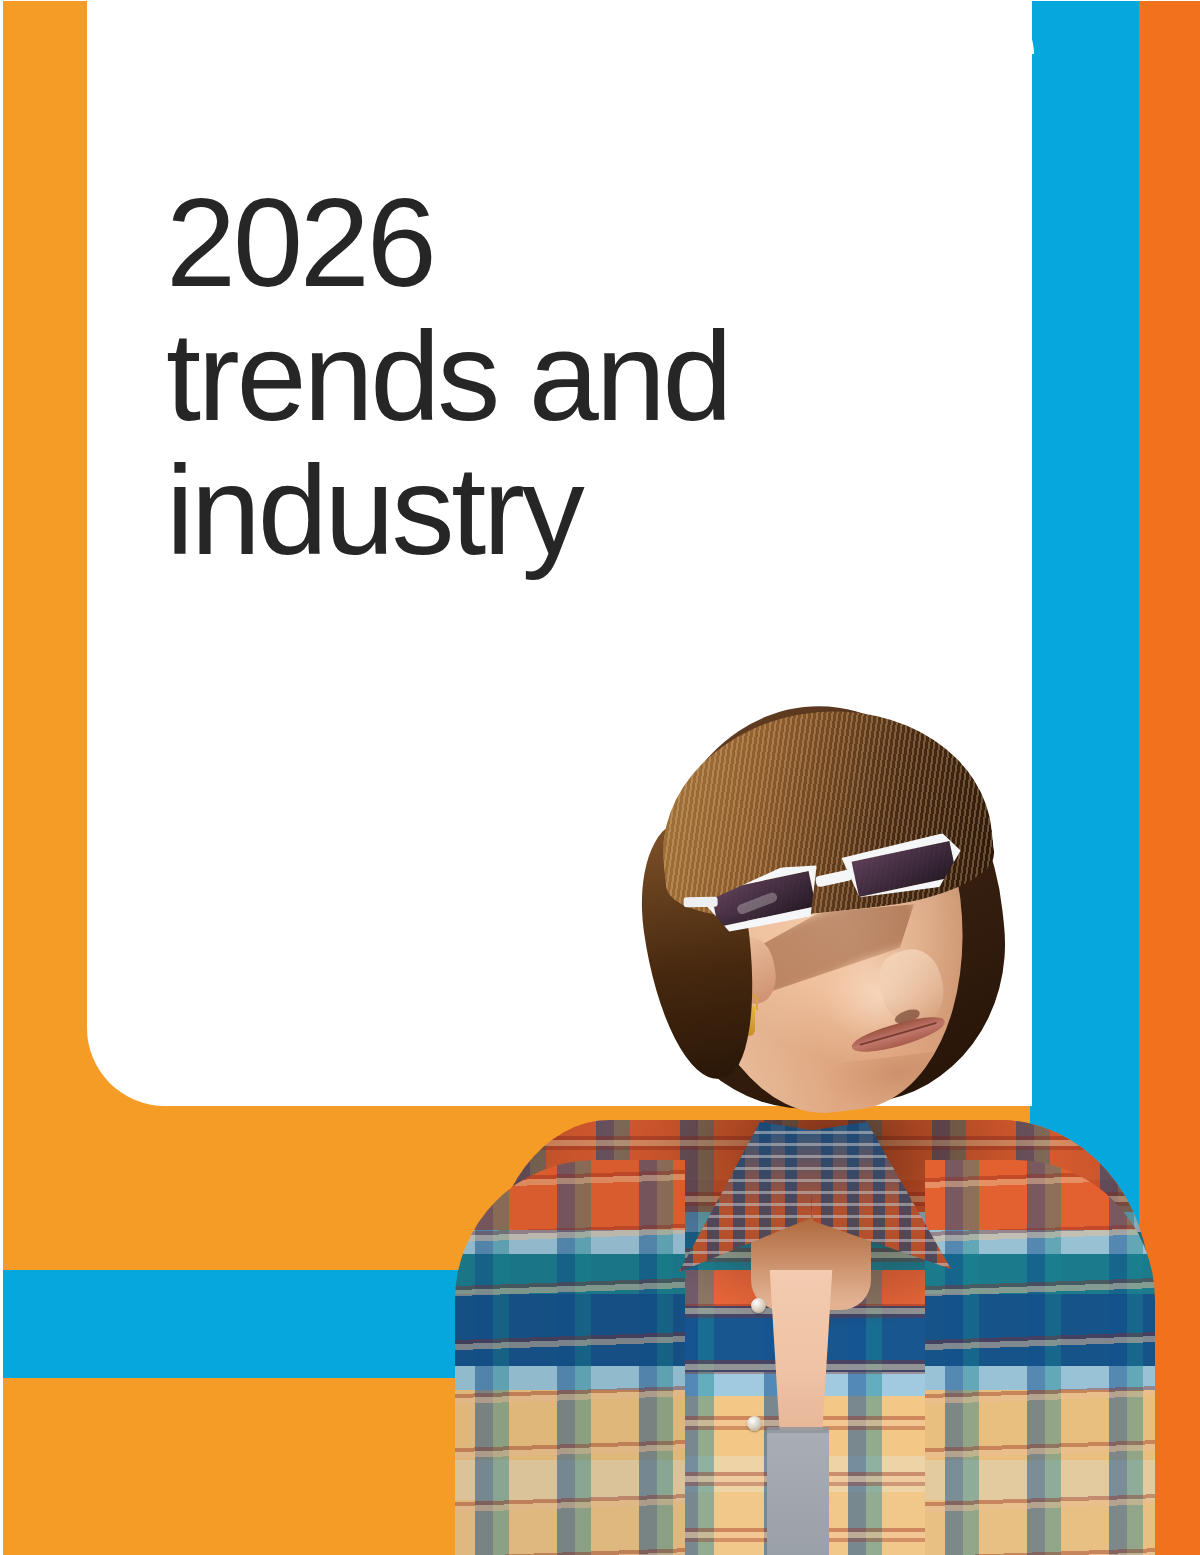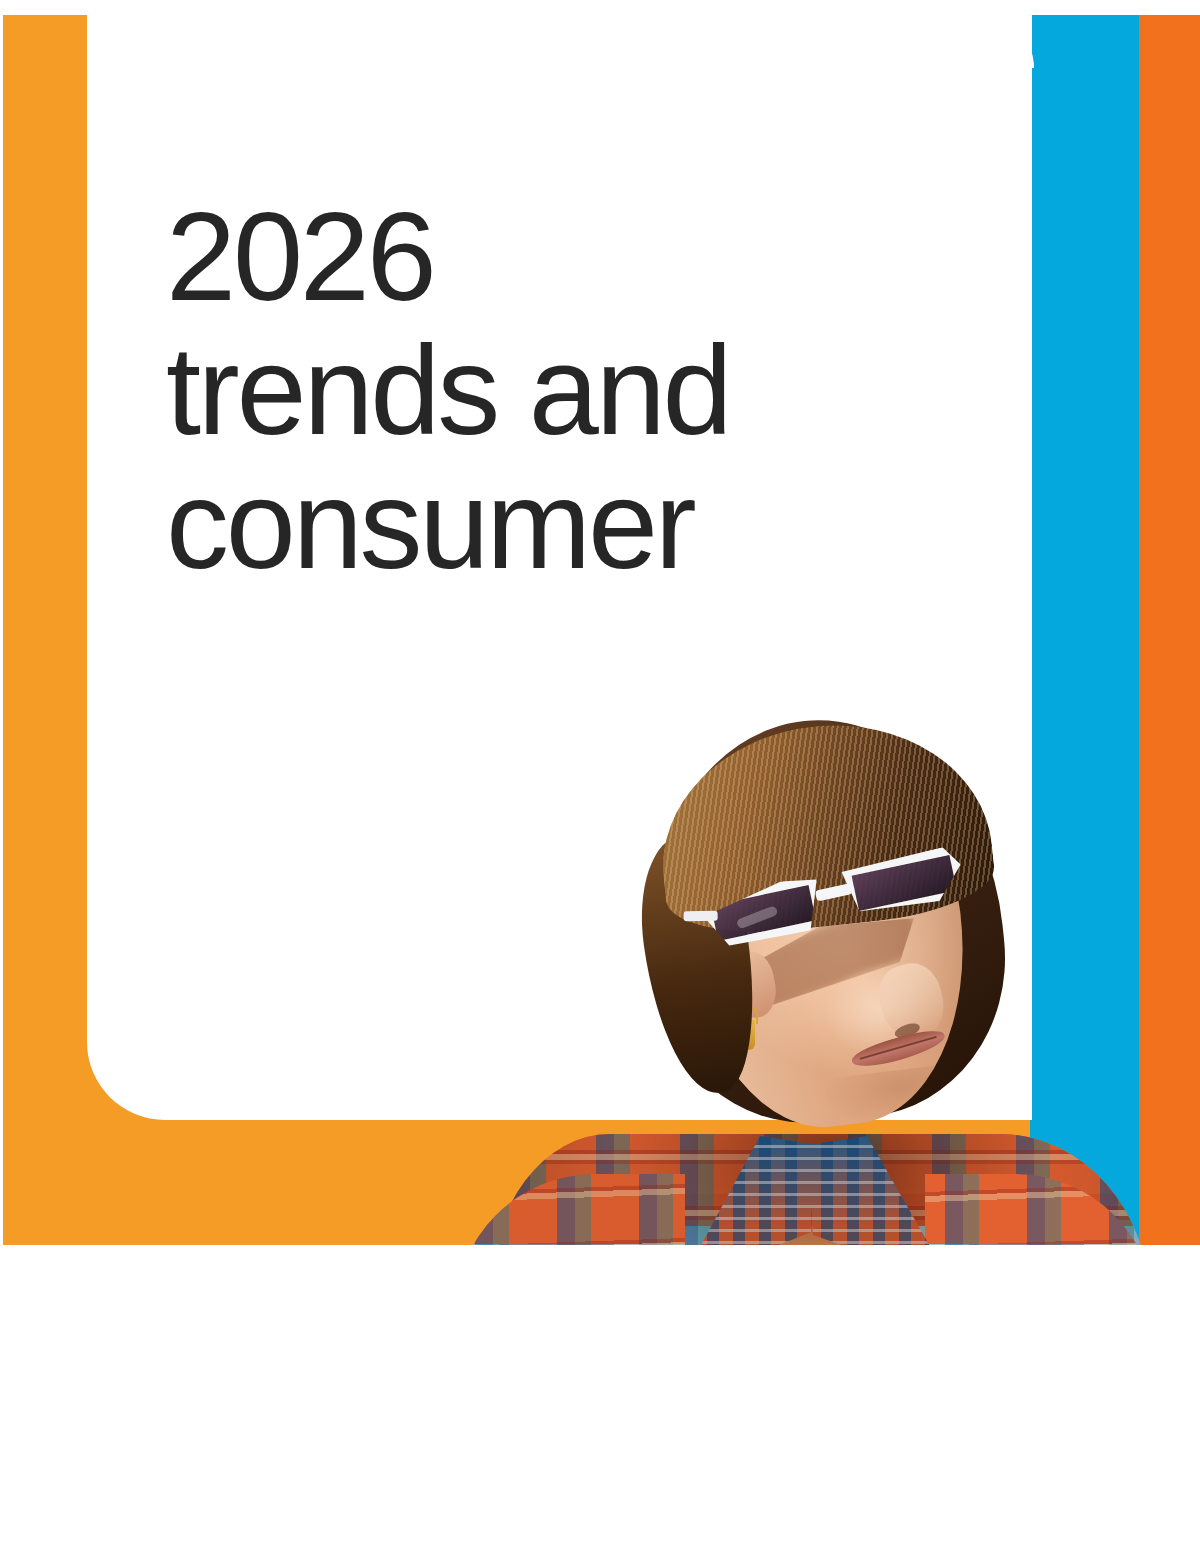--- a/index.html
+++ b/index.html
@@ -6,22 +6,22 @@
   html,body { width:1200px; height:1555px; }
   body {
     font-family:"Liberation Sans", sans-serif;
     background:#ffffff;
     overflow:hidden;
     position:relative;
   }
 
   
   #cover {
-    position:absolute; left:0; top:14px;
-    width:1200px; height:1231px;
+    position:absolute; left:0; top:0;
+    width:1200px; height:1555px;
     background:#ffffff;
     overflow:hidden;
   }
 
   
   .orange-field {
     position:absolute;
     left:3px; top:1px;
     width:1136px; height:1554px;
     background:#F59C26;
@@ -390,21 +390,21 @@
   <div class="stripe-blue-vert"></div>
   <div class="stripe-orange-vert"></div>
   <div class="stripe-blue-horz"></div>
 
   <div class="white-card"></div>
   <div class="white-card-tr"></div>
 
   <h1 class="headline">
     <span class="ln">2026</span>
     <span class="ln">trends and</span>
-    <span class="ln">consumer</span>
+    <span class="ln">industry</span>
   </h1>
 
   <div class="portrait">
 
     <div class="shoulder-l">
         <div class="sw"></div>
       </div>
     <div class="shoulder-r">
         <div class="sw"></div>
       </div>

